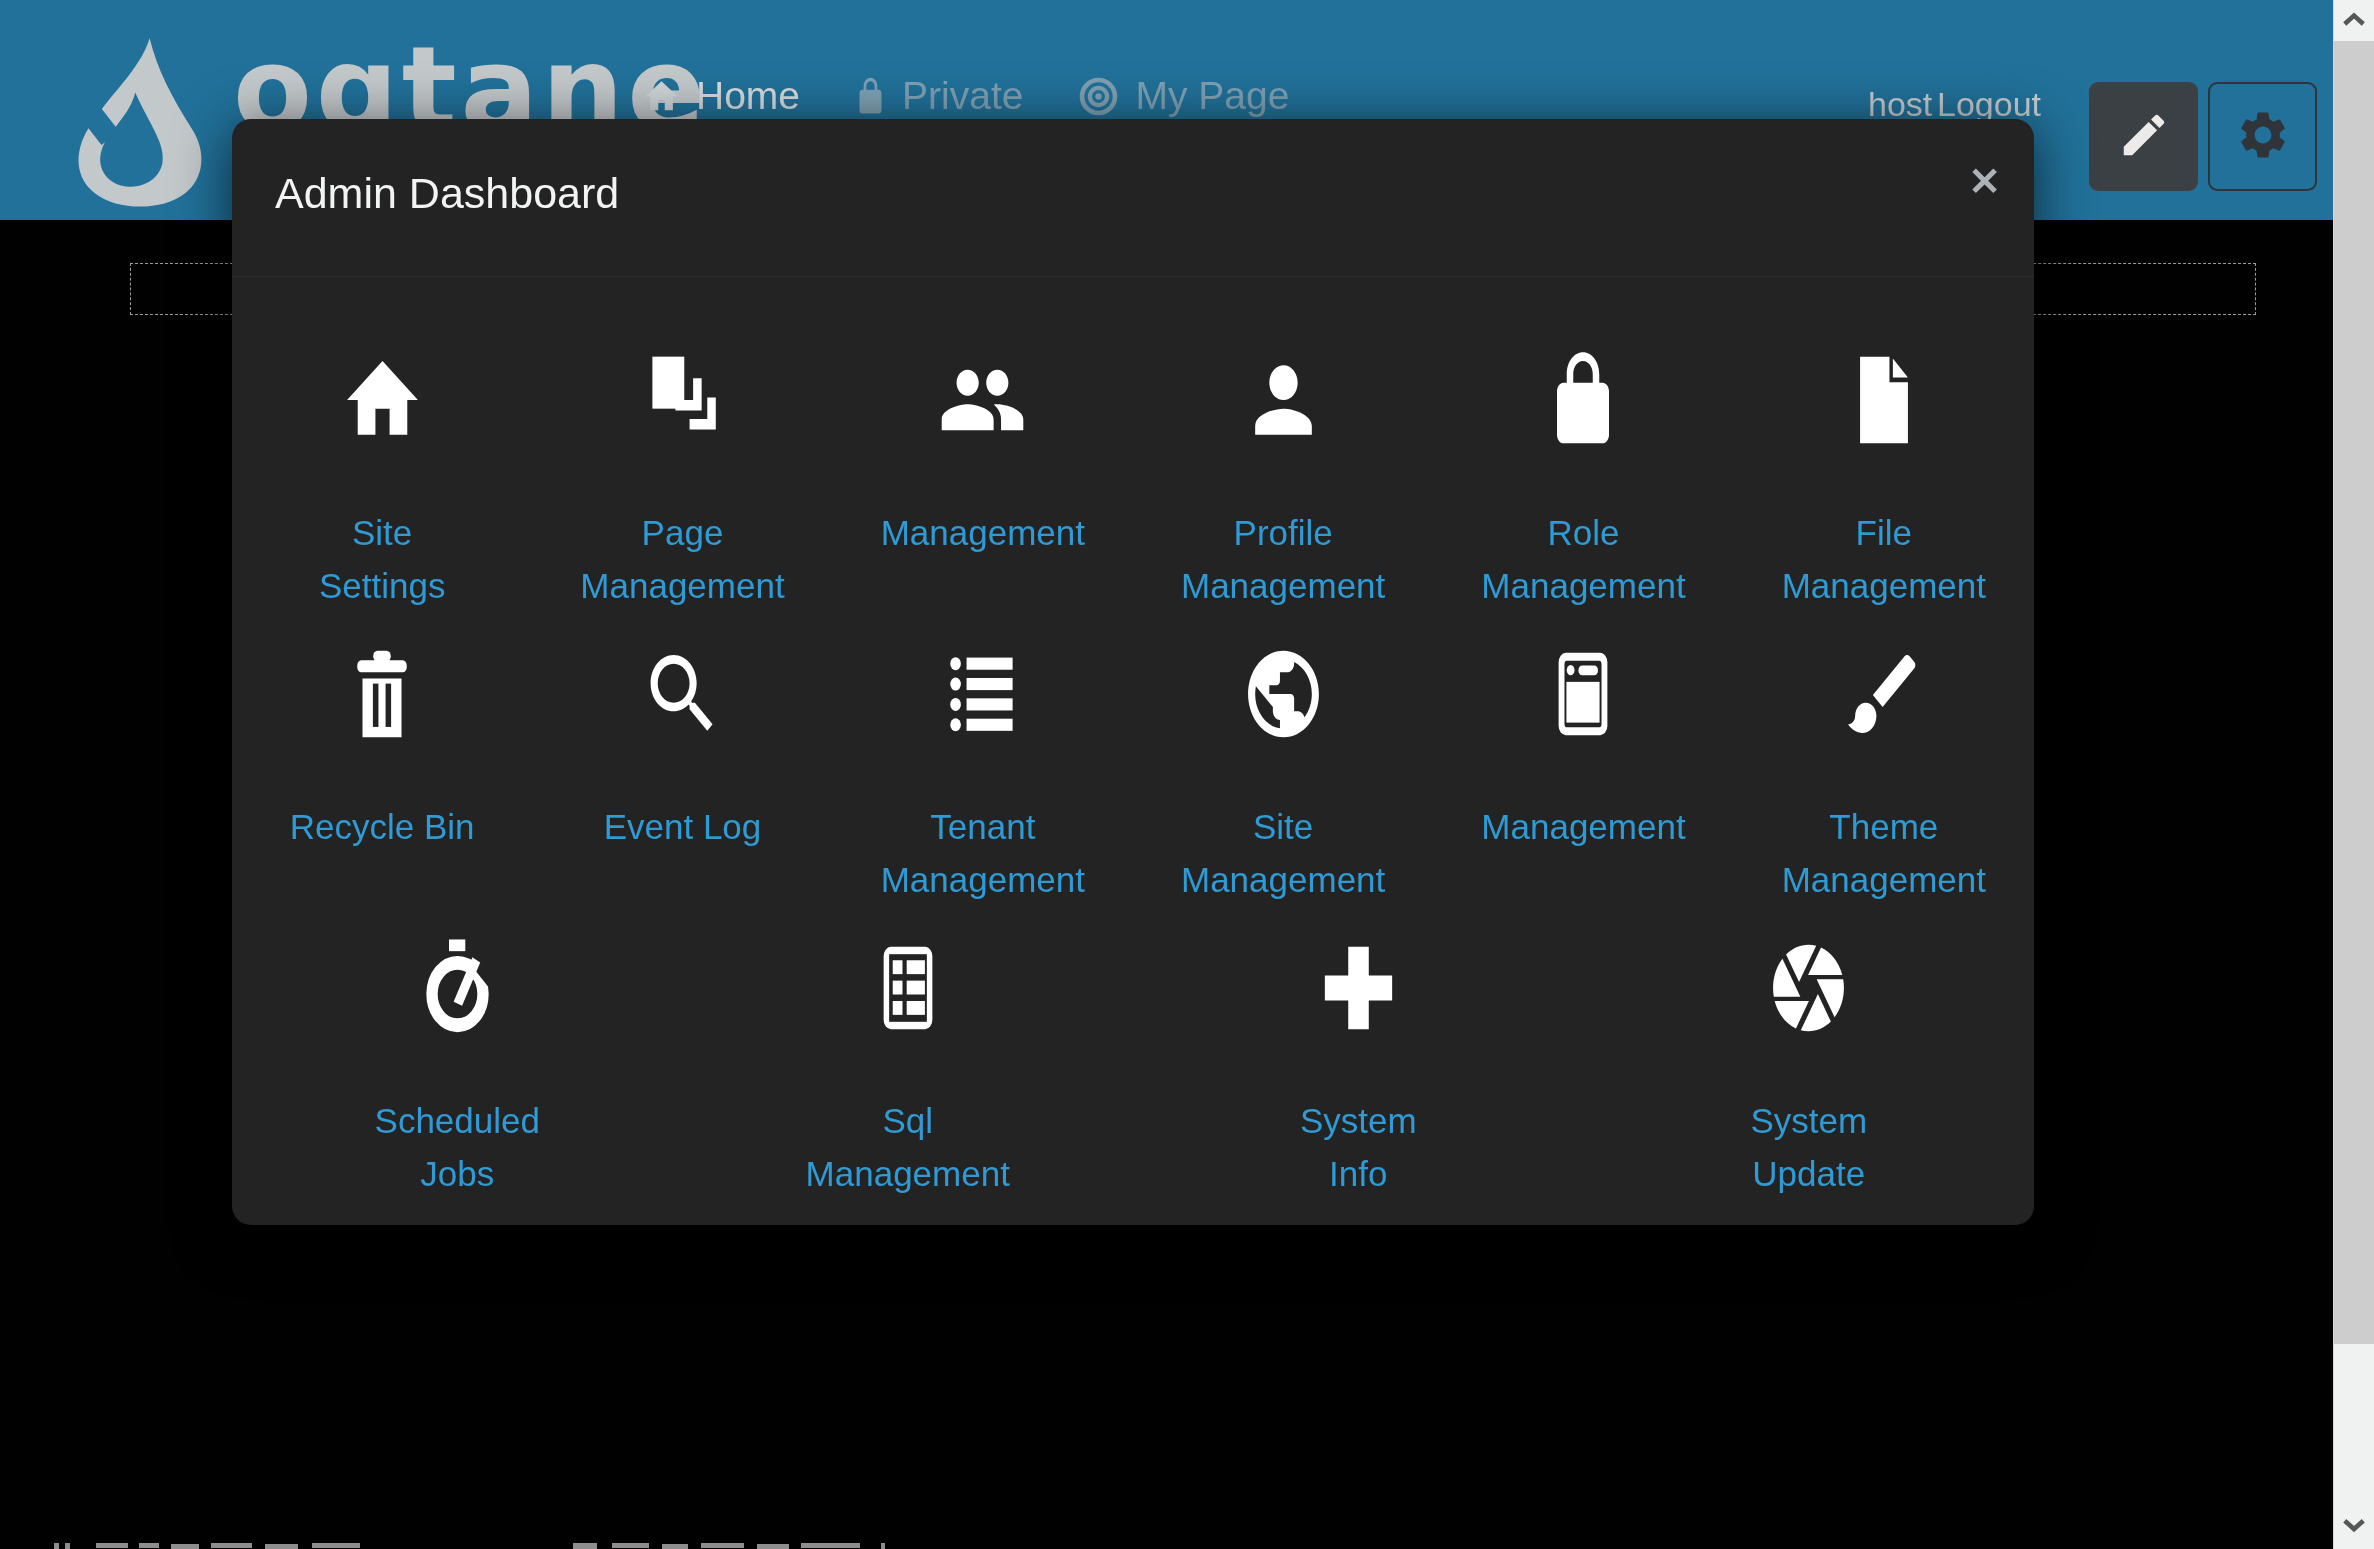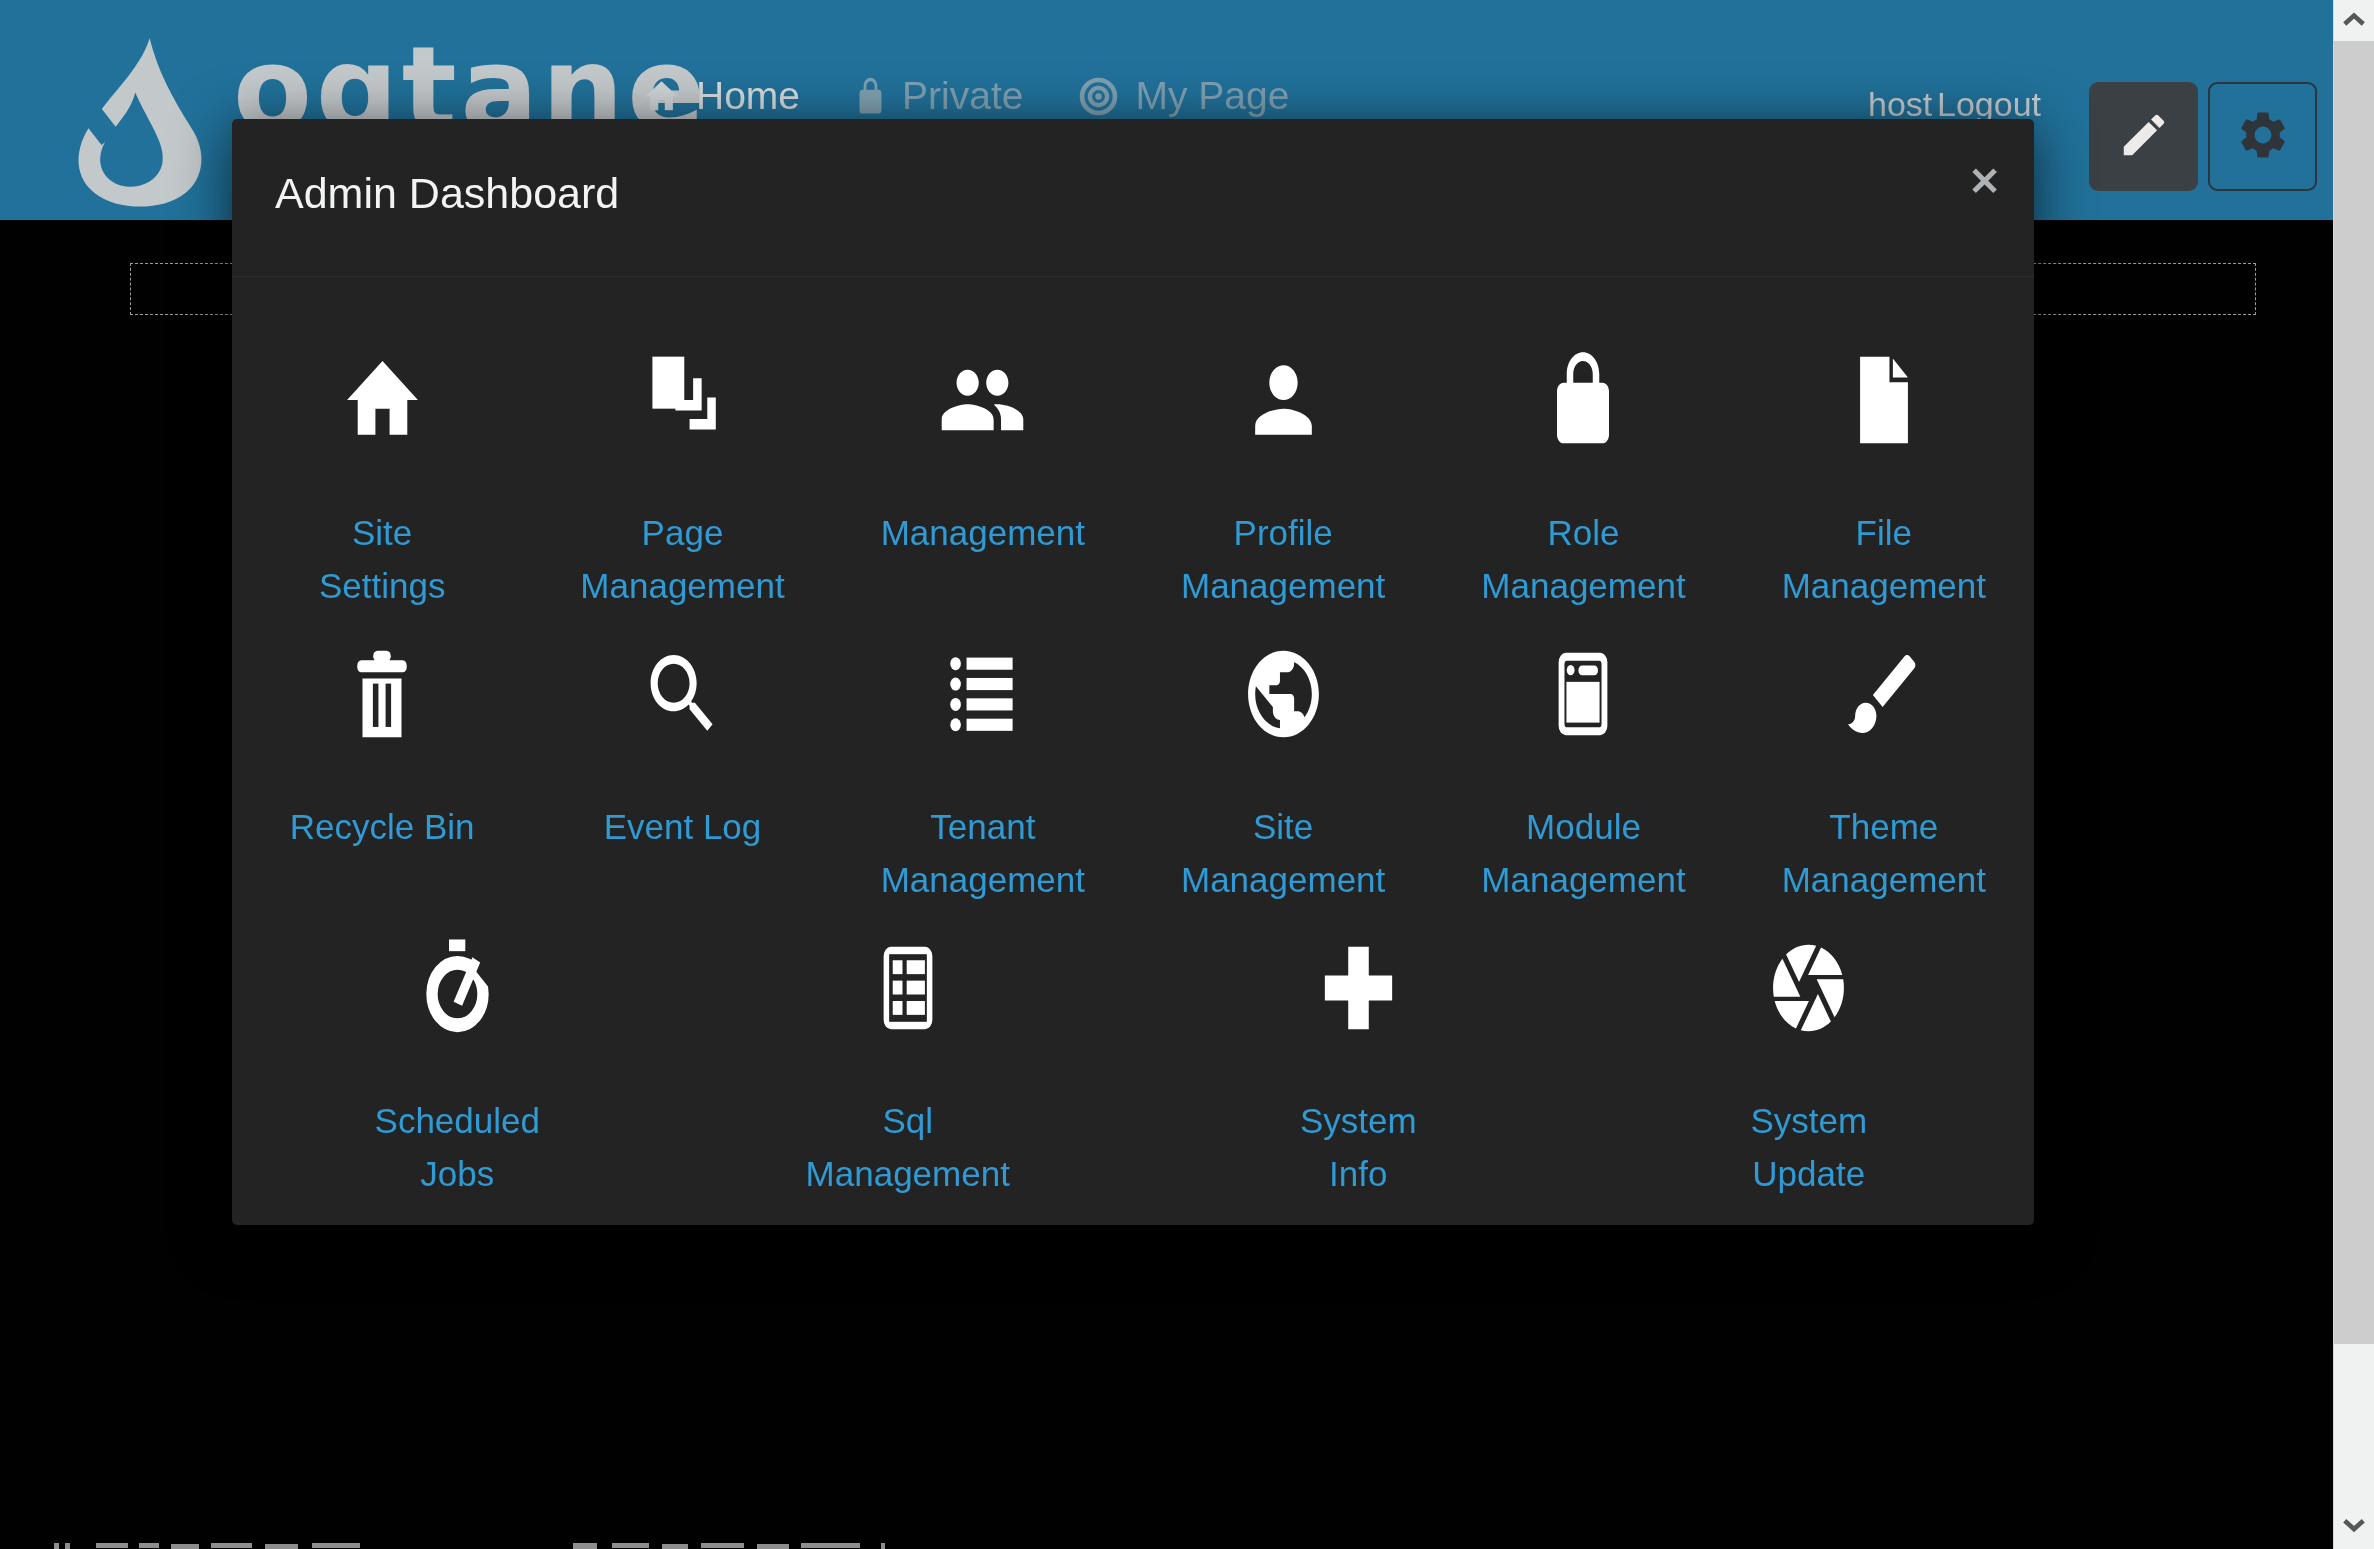--- a/index.html
+++ b/index.html
@@ -25,21 +25,21 @@
             border:2.8px solid #2E343A;border-radius:9.3px;display:flex;align-items:center;justify-content:center;
             box-sizing:border-box;z-index:30;cursor:pointer;}
 
   
   .pane-dashed{position:absolute;left:130px;top:263px;width:2124px;height:50px;
                border:1.9px dashed #9B9B9B;z-index:2;}
   .frag{position:absolute;height:4.6px;background:#8E8E8E;z-index:3;}
 
   
   .modal{position:absolute;left:232px;top:119px;width:1802px;height:1106px;background:#232323;
-         border-radius:5px;z-index:10;box-shadow:0 9.3px 56px rgba(0,0,0,.65);}
+         border-radius:19px;z-index:10;box-shadow:0 9.3px 56px rgba(0,0,0,.65);}
   .modal-header{position:relative;height:157px;border-bottom:0.9px solid #2E2E2E;}
   .modal-title{position:absolute;left:43px;top:50px;font-size:43px;color:#F2F3F3;}
   .modal-close{position:absolute;right:33px;top:43px;font-size:39px;font-weight:bold;
                color:#AEB2B4;cursor:pointer;line-height:1;}
   .modal-body{padding-top:28px;}
   .tiles-row{display:flex;height:294px;}
   .tile{flex:1;display:block;text-align:center;cursor:pointer;text-decoration:none;}
   .tile-icon{display:flex;justify-content:center;align-items:flex-start;height:104px;margin-top:43px;}
   .tile-label{display:block;margin-top:54px;font-size:35px;line-height:53px;color:#2F9AD4;}
   .tile-label span{display:block;}
@@ -258,21 +258,20 @@
           <span class="tile-icon">
             <svg width="78" height="104" viewBox="0 0 24 24" preserveAspectRatio="none" fill="#FFF">
               <rect x="4.5" y="2.5" width="15" height="19" rx="2.2"></rect>
               <rect x="6.3" y="4.3" width="11.4" height="15.4" rx="0.8" fill="#232323"></rect>
               <circle cx="8.2" cy="6.5" r="1.2"></circle>
               <rect x="10.6" y="5.4" width="6" height="2.3" rx="1.15"></rect>
               <rect x="6.9" y="9.2" width="10.2" height="9.4"></rect>
             </svg>
           </span>
           <span class="tile-label">
-            <span>Module</span>
               <span>Management</span>
           </span>
         </a>
         <a class="tile">
           <span class="tile-icon">
             <svg width="85" height="104" viewBox="0 0 24 24" preserveAspectRatio="none" fill="#FFF">
               <path d="M7 14c-1.66 0-3 1.34-3 3 0 1.31-1.16 2-2 2 .92 1.22 2.49 2 4 2 2.21 0 4-1.79 4-4 0-1.66-1.34-3-3-3zm13.71-9.37-1.34-1.34c-.39-.39-1.02-.39-1.41 0L9 12.25 11.75 15l8.96-8.96c.39-.39.39-1.02 0-1.41z"></path>
             </svg>
           </span>
           <span class="tile-label">

